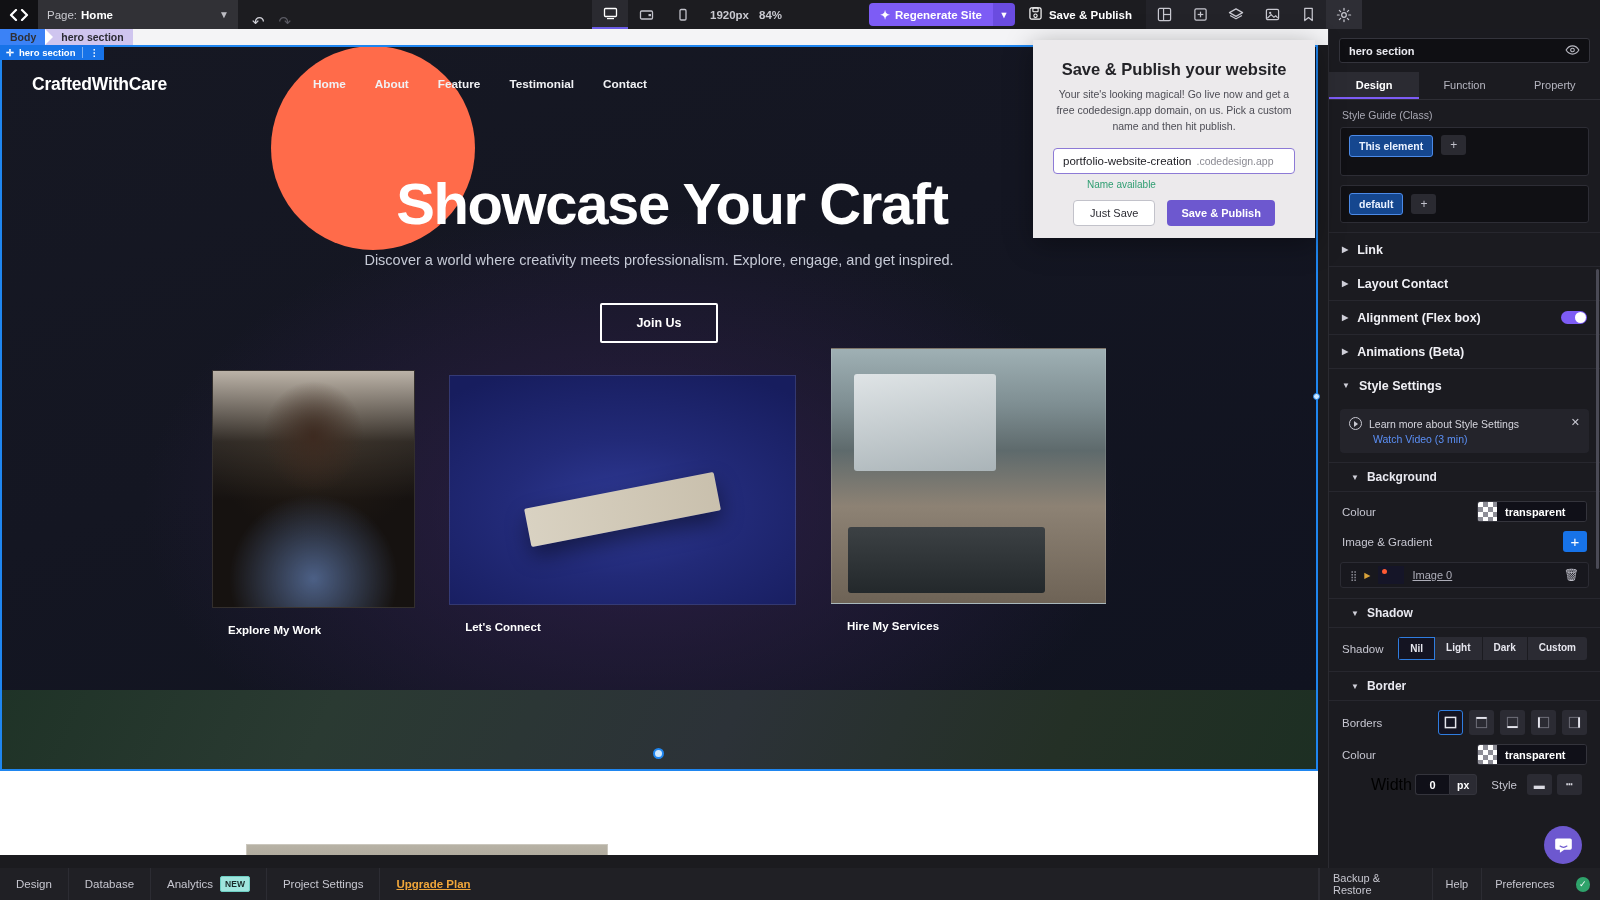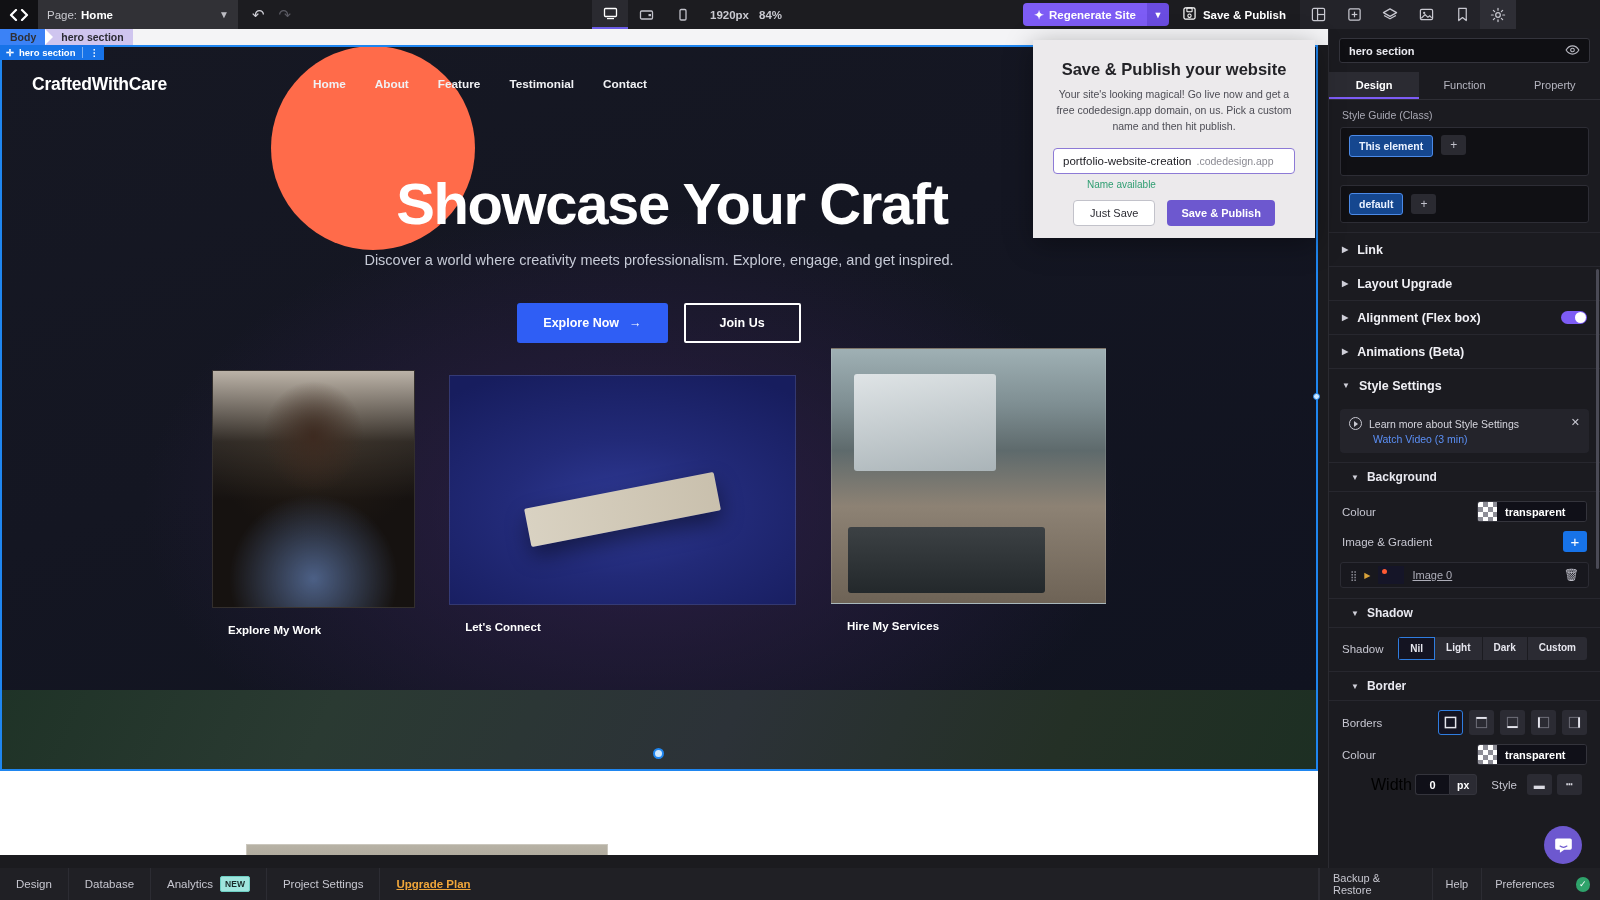--- a/index.html
+++ b/index.html
@@ -6,22 +6,22 @@
   html, body {
     width: 1600px; height: 900px;
     background: #1b1b1f;
     font-family: "Liberation Sans", sans-serif;
     overflow: hidden;
   }
   .app { position: relative; width: 1600px; height: 900px; }
 
   
   .topbar {
-    position: absolute; top: 0; left: 0; width: 1516px; height: 29px;
-    background: #1c1c20; display: flex; align-items: center;
+    position: absolute; top: 0; left: 0; width: 1362px; height: 29px;
+    background: #1c1c20; display: flex; align-items: flex-end;
   }
   .logo-box {
     width: 38px; height: 29px; background: #111114;
     display: flex; align-items: center; justify-content: center;
   }
   .logo-box svg { display:block; }
   .page-select {
     width: 200px; height: 29px; background: #313136;
     display: flex; align-items: center; padding: 0 9px;
     color: #e6e6ea; font-size: 11.5px; gap: 4px;
@@ -594,24 +594,20 @@
           <div class="nav-right">
             <span class="join-now">Join Now</span>
             <span class="explore-btn">Explore</span>
           </div>
         </div>
 
         <div class="hero-title">Showcase Your Craft</div>
         <div class="hero-sub">Discover a world where creativity meets professionalism. Explore, engage, and get inspired.</div>
 
         <div class="hero-ctas">
-          <div class="btn-primary">
-            <span>Explore Now</span>
-            <span>→</span>
-          </div>
           <div class="btn-outline">Join Us</div>
         </div>
 
         <div class="cards">
           <div class="card c1">
             <div class="thumb th1"></div>
             <div class="cap">Explore My Work</div>
           </div>
           <div class="card c2">
             <div class="thumb th2"></div>
@@ -677,21 +673,21 @@
       <span class="chip">default</span>
       <span class="chip-add">+</span>
     </div>
 
     <div class="acc-row">
       <span class="tri">▶</span>
       <span>Link</span>
     </div>
     <div class="acc-row">
       <span class="tri">▶</span>
-      <span>Layout Upgrade</span>
+      <span>Layout Contact</span>
     </div>
     <div class="acc-row">
       <span class="tri">▶</span>
       <span>Alignment (Flex box)</span>
       <span class="toggle"></span>
     </div>
     <div class="acc-row">
       <span class="tri">▶</span>
       <span>Animations (Beta)</span>
     </div>

